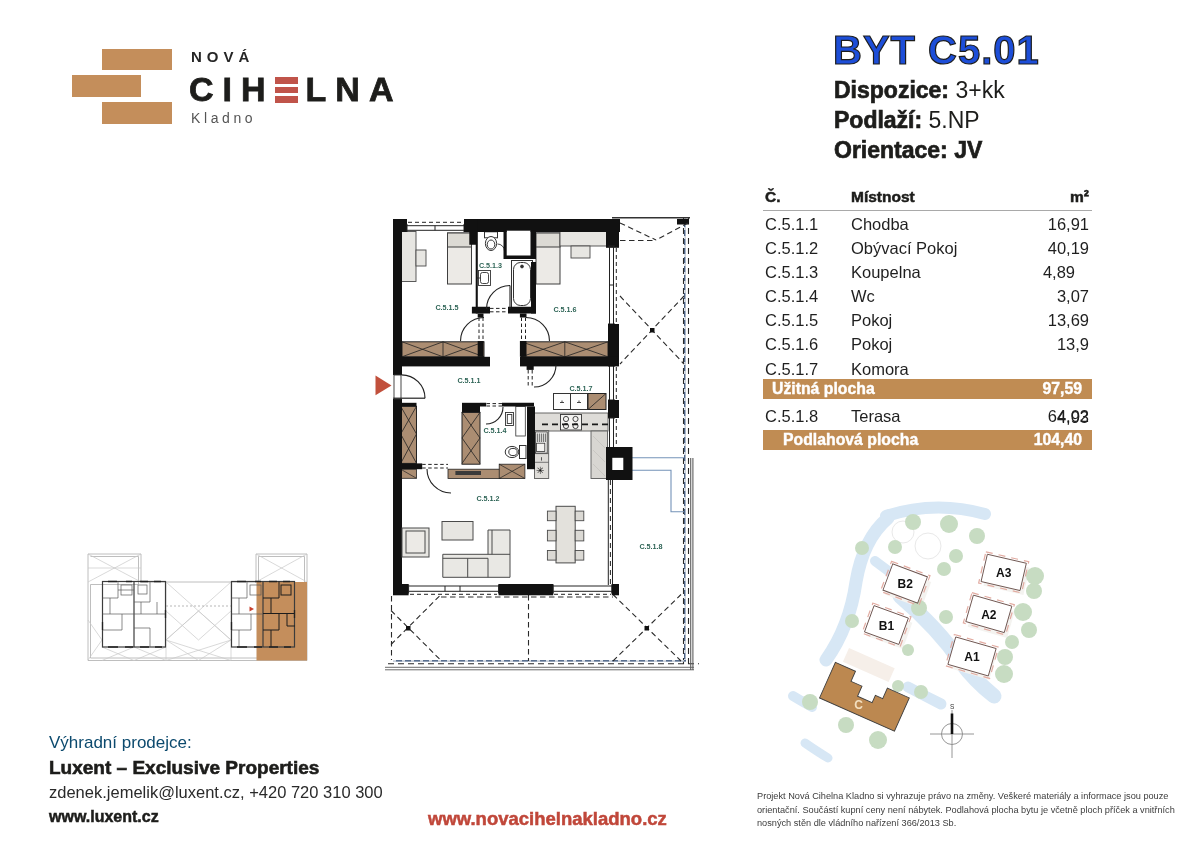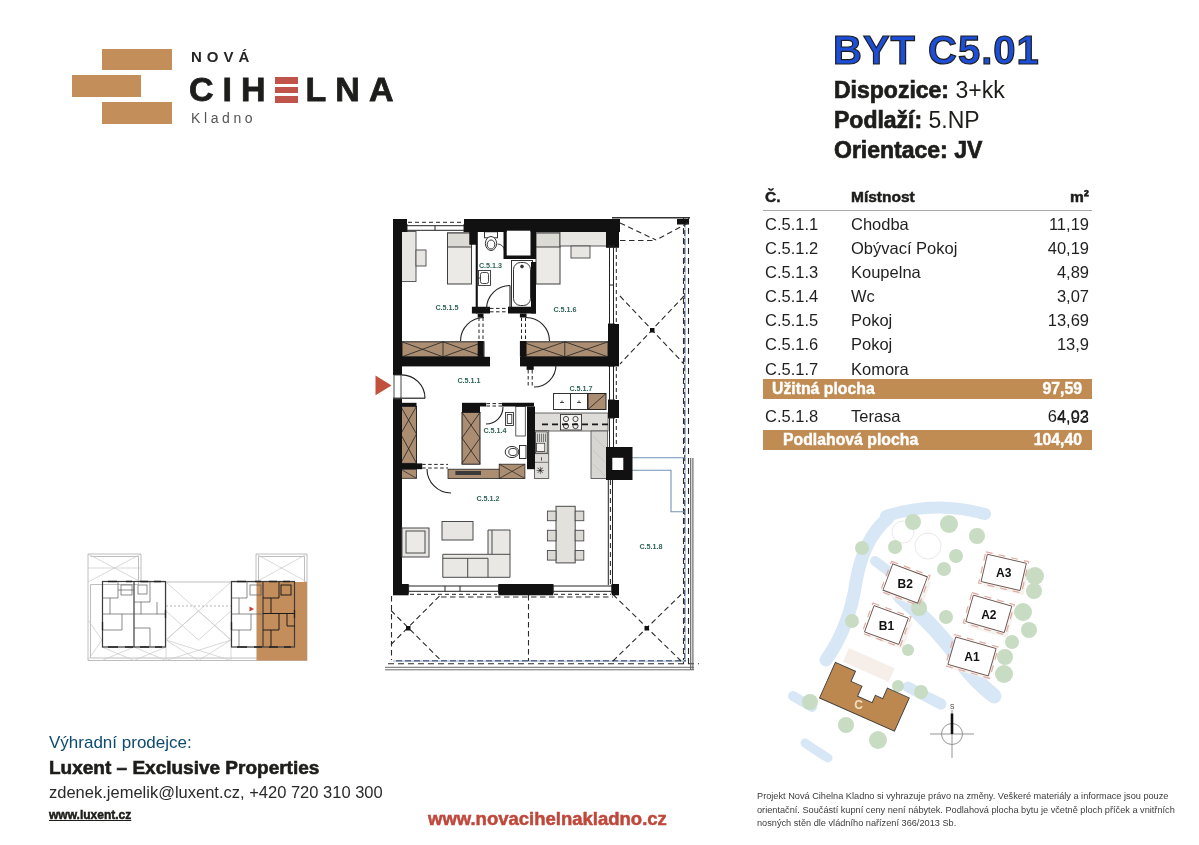--- a/index.html
+++ b/index.html
@@ -33,23 +33,23 @@
 
 <div class="abs" style="left:765px;top:188px;width:327px;font-size:15.5px;font-weight:bold;color:#1d1d1b;">
   <span style="-webkit-text-stroke:0.5px #1d1d1b;">Č.</span>
   <span class="abs" style="left:86px;-webkit-text-stroke:0.5px #1d1d1b;">Místnost</span>
   <span class="abs" style="right:3px;-webkit-text-stroke:0.5px #1d1d1b;">m²</span>
 </div>
 
 <div class="abs" style="left:763px;top:210px;width:329px;height:1px;background:#a9a9a9;"></div>
 
 <div class="abs" style="left:765px;top:211.5px;width:325px;font-size:16.5px;color:#1f1f1f;">
-  <div style="position:relative;height:24.2px;line-height:24.2px;"><span>C.5.1.1</span><span class="abs" style="left:86px;">Chodba</span><span class="abs" style="right:1px;">11,19</span></div>
+  <div style="position:relative;height:24.2px;line-height:24.2px;"><span>C.5.1.1</span><span class="abs" style="left:86px;">Chodba</span><span class="abs" style="right:1px;">16,91</span></div>
   <div style="position:relative;height:24.2px;line-height:24.2px;"><span>C.5.1.2</span><span class="abs" style="left:86px;">Obývací Pokoj</span><span class="abs" style="right:1px;">40,19</span></div>
-  <div style="position:relative;height:24.2px;line-height:24.2px;"><span>C.5.1.3</span><span class="abs" style="left:86px;">Koupelna</span><span class="abs" style="right:1px;">4,89</span></div>
+  <div style="position:relative;height:24.2px;line-height:24.2px;"><span>C.5.1.3</span><span class="abs" style="left:86px;">Koupelna</span><span class="abs" style="right:15px;">4,89</span></div>
   <div style="position:relative;height:24.2px;line-height:24.2px;"><span>C.5.1.4</span><span class="abs" style="left:86px;">Wc</span><span class="abs" style="right:1px;">3,07</span></div>
   <div style="position:relative;height:24.2px;line-height:24.2px;"><span>C.5.1.5</span><span class="abs" style="left:86px;">Pokoj</span><span class="abs" style="right:1px;">13,69</span></div>
   <div style="position:relative;height:24.2px;line-height:24.2px;"><span>C.5.1.6</span><span class="abs" style="left:86px;">Pokoj</span><span class="abs" style="right:1px;">13,9</span></div>
   <div style="position:relative;height:24.2px;line-height:24.2px;"><span>C.5.1.7</span><span class="abs" style="left:86px;">Komora</span><span class="abs" style="right:1px;margin-top:48px;">4,93</span></div>
 </div>
 
 <div class="abs" style="left:763px;top:379px;width:329px;height:19.8px;background:#c08c53;color:#fff;font-size:15.8px;font-weight:bold;line-height:19.8px;-webkit-text-stroke:0.4px #fff;">
   <span style="margin-left:9px;">Užitná plocha</span><span class="abs" style="right:10px;">97,59</span>
 </div>
 
@@ -575,17 +575,17 @@
 <text x="950" y="709" font-size="6.5" fill="#333" font-family="Liberation Sans, sans-serif">S</text>
 </g>
 </svg>
 
 <div class="abs" style="left:49px;top:733px;font-size:17px;color:#0c4a6e;">Výhradní prodejce:</div>
 
 <div class="abs" style="left:49px;top:757px;font-size:19px;font-weight:bold;color:#1d1d1b;-webkit-text-stroke:0.6px #1d1d1b;">Luxent – Exclusive Properties</div>
 
 <div class="abs" style="left:49px;top:783px;font-size:16.5px;color:#2a2a2a;">zdenek.jemelik@luxent.cz, +420 720 310 300</div>
 
-<div class="abs" style="left:49px;top:808px;font-size:12px;font-weight:bold;color:#1d1d1b;text-decoration:underline;-webkit-text-stroke:0.5px #1d1d1b;">www.luxent.cz</div>
+<div class="abs" style="left:49px;top:808px;font-size:16px;font-weight:bold;color:#1d1d1b;-webkit-text-stroke:0.5px #1d1d1b;">www.luxent.cz</div>
 
 <div class="abs" style="left:428px;top:808px;font-size:18.5px;font-weight:bold;color:#c0473a;-webkit-text-stroke:0.5px #c0473a;">www.novacihelnakladno.cz</div>
 
 <div class="abs" style="left:757px;top:790px;width:440px;font-size:9.2px;line-height:13.6px;color:#3c3c3c;white-space:nowrap;">Projekt Nová Cihelna Kladno si vyhrazuje právo na změny. Veškeré materiály a informace jsou pouze<br>orientační. Součástí kupní ceny není nábytek. Podlahová plocha bytu je včetně ploch příček a vnitřních<br>nosných stěn dle vládního nařízení 366/2013 Sb.</div>
 
 </body></html>

